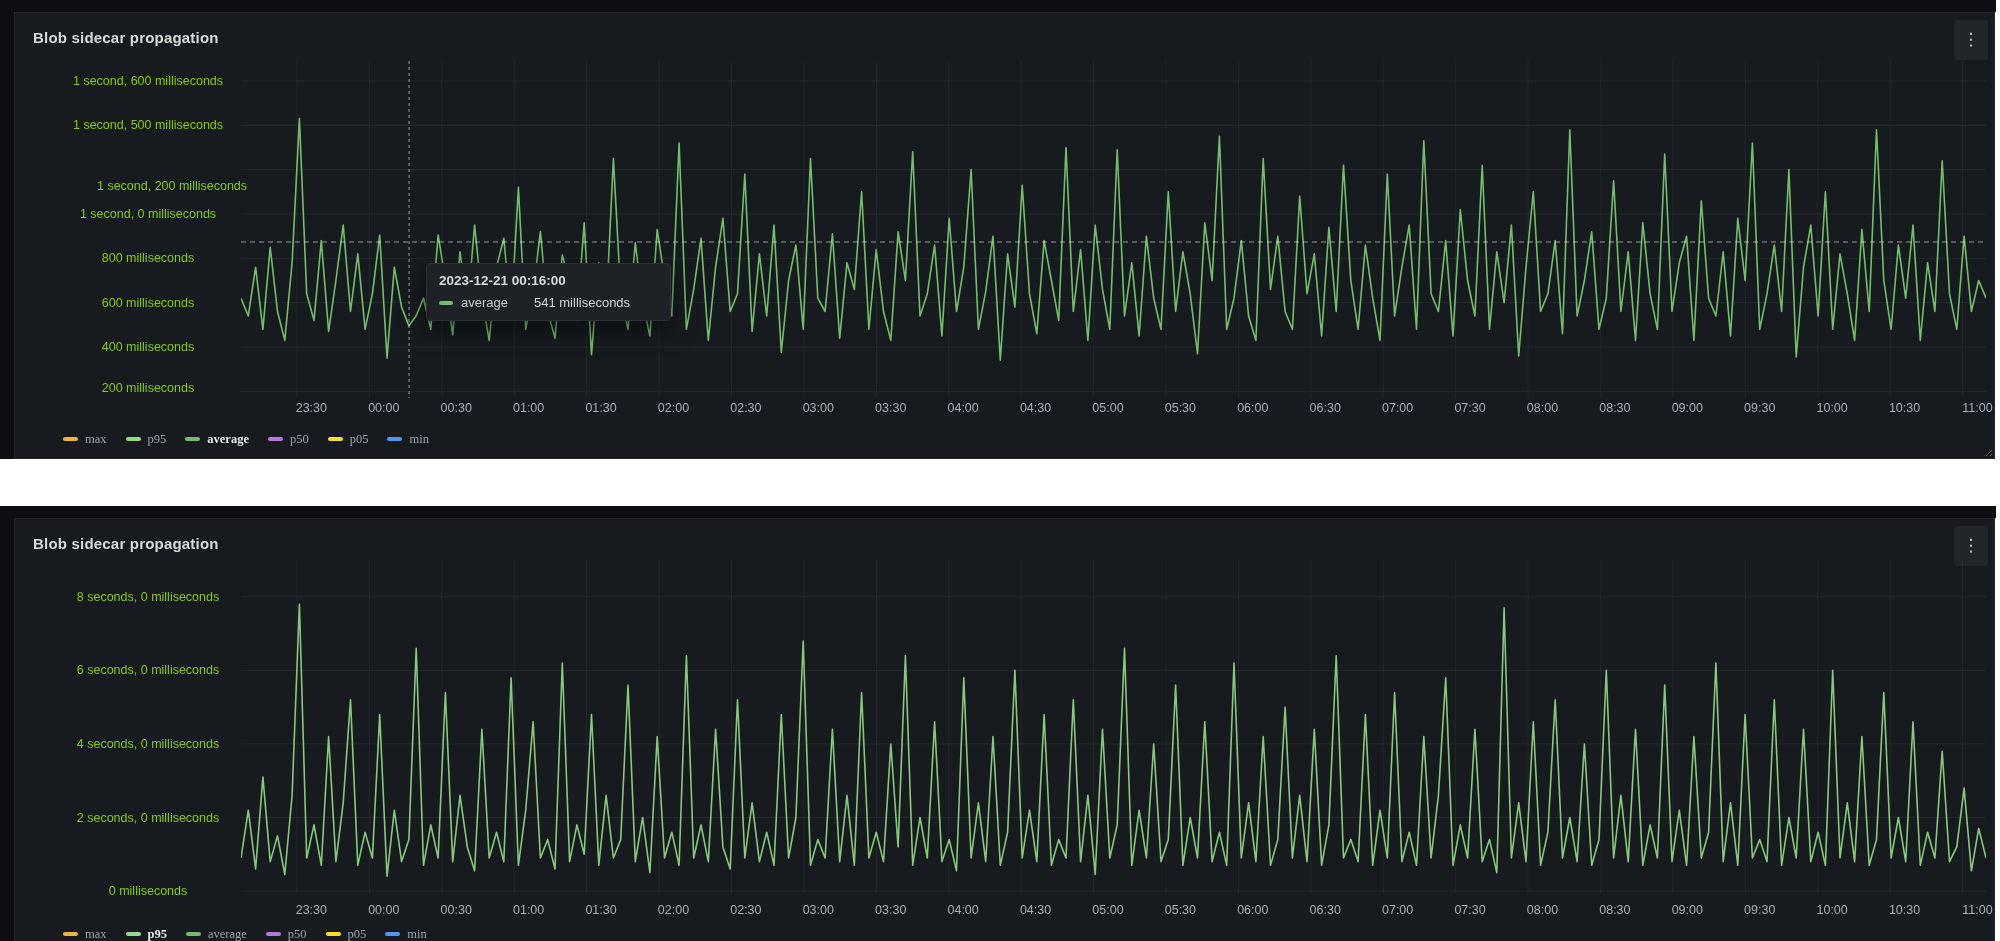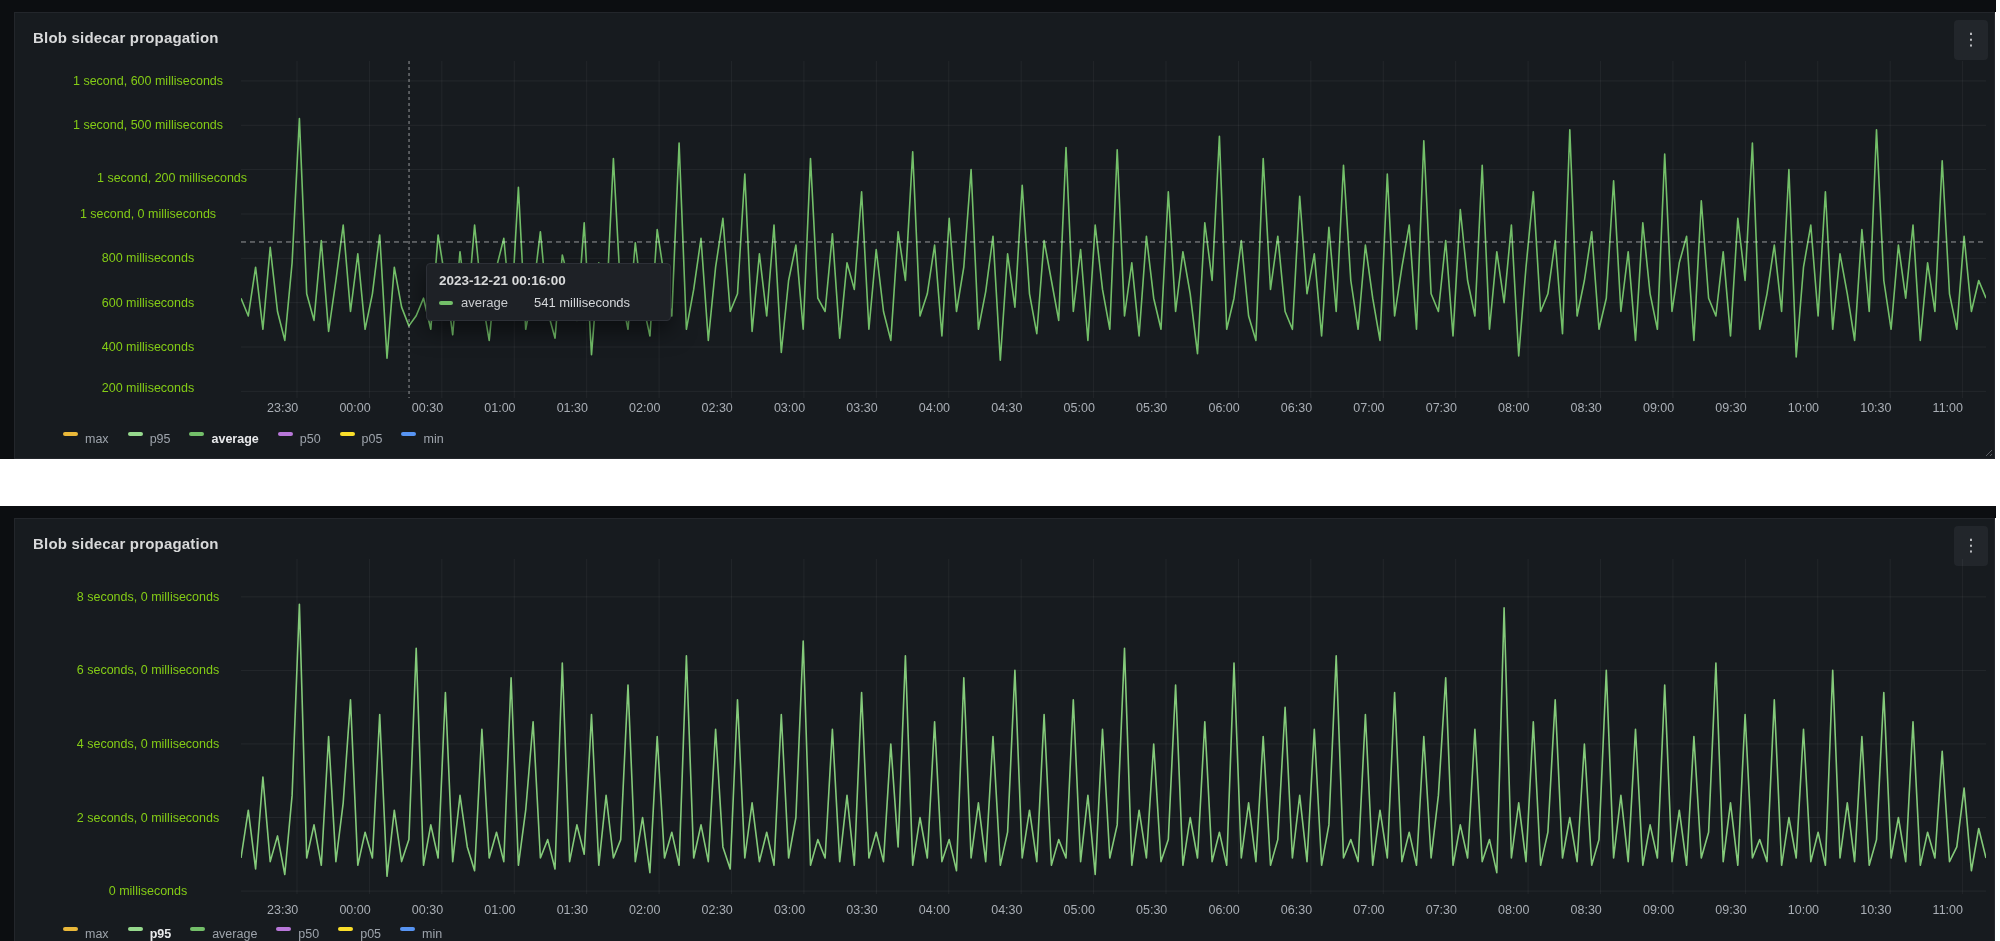--- a/index.html
+++ b/index.html
@@ -26,28 +26,28 @@
   .kebab{
     position:absolute;right:6px;top:7px;width:34px;height:40px;border:none;border-radius:4px;
     background:#22262b;color:#c9cbce;font-size:17px;line-height:40px;text-align:center;
     cursor:pointer;padding:0;
   }
   .ylabels .ylab{
     position:absolute;left:0;height:16px;line-height:16px;text-align:center;
     font-size:12.5px;color:#84cc16;margin-left:27px;
   }
   .xlabels .xlab{
-    position:absolute;width:60px;height:16px;line-height:16px;text-align:left;
+    position:absolute;width:60px;height:16px;line-height:16px;text-align:right;
     font-size:12.5px;font-weight:500;color:#a9aeb5;
   }
   .plot{position:absolute;}
   .legend{
     position:absolute;left:48px;display:flex;gap:19px;align-items:center;height:18px;
   }
-  .legend .li{display:flex;gap:7px;cursor:pointer;}
+  .legend .li{display:flex;align-items:center;gap:7px;cursor:pointer;font-family:Liberation Serif, serif;}
   .legend .li i{display:inline-block;width:15px;height:4px;border-radius:2px;}
   .legend .li em{font-style:normal;font-size:12.5px;color:#9da3ab;}
   .legend .li.em em{color:#e8e9eb;font-weight:700;}
   .tooltip{
     position:absolute;left:185px;top:202px;width:245px;box-sizing:border-box;
     background:#1e2126;border:1px solid #2d3037;border-radius:4px;
     box-shadow:0 8px 24px rgba(0,0,0,.55);padding:9px 12px 10px 12px;z-index:5;
   }
   .tt-date{font-size:13.5px;font-weight:600;color:#d8d9da;margin-bottom:7px;}
   .tt-row{display:flex;align-items:center;font-size:13px;color:#c9cbce;}
@@ -66,21 +66,21 @@
 
 <div class="row row1">
   <div class="bg-top"></div>
   <div class="bg-left"></div>
   <section class="panel">
     <h2 class="panel-title">Blob sidecar propagation</h2>
     <button class="kebab"><span>⋮</span></button>
     <div class="ylabels">
         <div class="ylab" style="top: 59.9539px; width: 212px;">1 second, 600 milliseconds</div>
         <div class="ylab" style="top: 104.296px; width: 212px;">1 second, 500 milliseconds</div>
-        <div class="ylab" style="top: 157px; width: 212px; padding-left: 24px;">1 second, 200 milliseconds</div>
+        <div class="ylab" style="top: 165px; width: 212px; padding-left: 24px;">1 second, 200 milliseconds</div>
         <div class="ylab" style="top: 192.98px; width: 212px;">1 second, 0 milliseconds</div>
         <div class="ylab" style="top: 237.322px; width: 212px;">800 milliseconds</div>
         <div class="ylab" style="top: 281.664px; width: 212px;">600 milliseconds</div>
         <div class="ylab" style="top: 326.007px; width: 212px;">400 milliseconds</div>
         <div class="ylab" style="top: 367px; width: 212px;">200 milliseconds</div>
       </div>
     <div class="plot" style="left: 226px; top: 48px; width: 1745px; height: 337px;">
         <svg width="1745" height="337">
           <line x1="0" y1="19.95394736842104" x2="1745" y2="19.95394736842104" stroke="rgba(255,255,255,0.06)" stroke-width="1"></line>
           <line x1="0" y1="64.29605263157896" x2="1745" y2="64.29605263157896" stroke="rgba(255,255,255,0.06)" stroke-width="1"></line>

